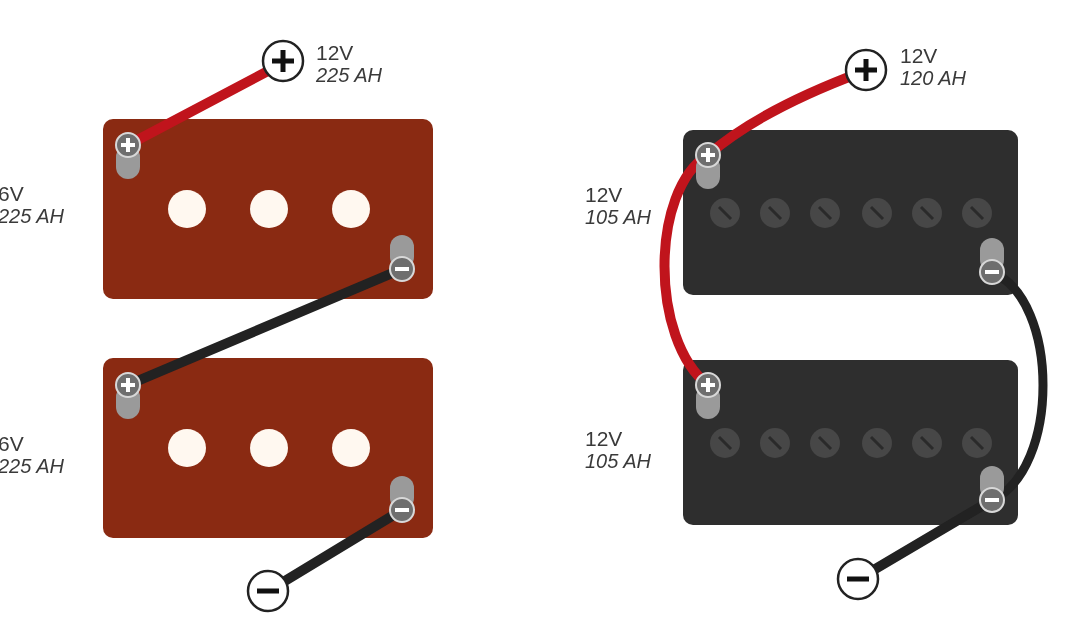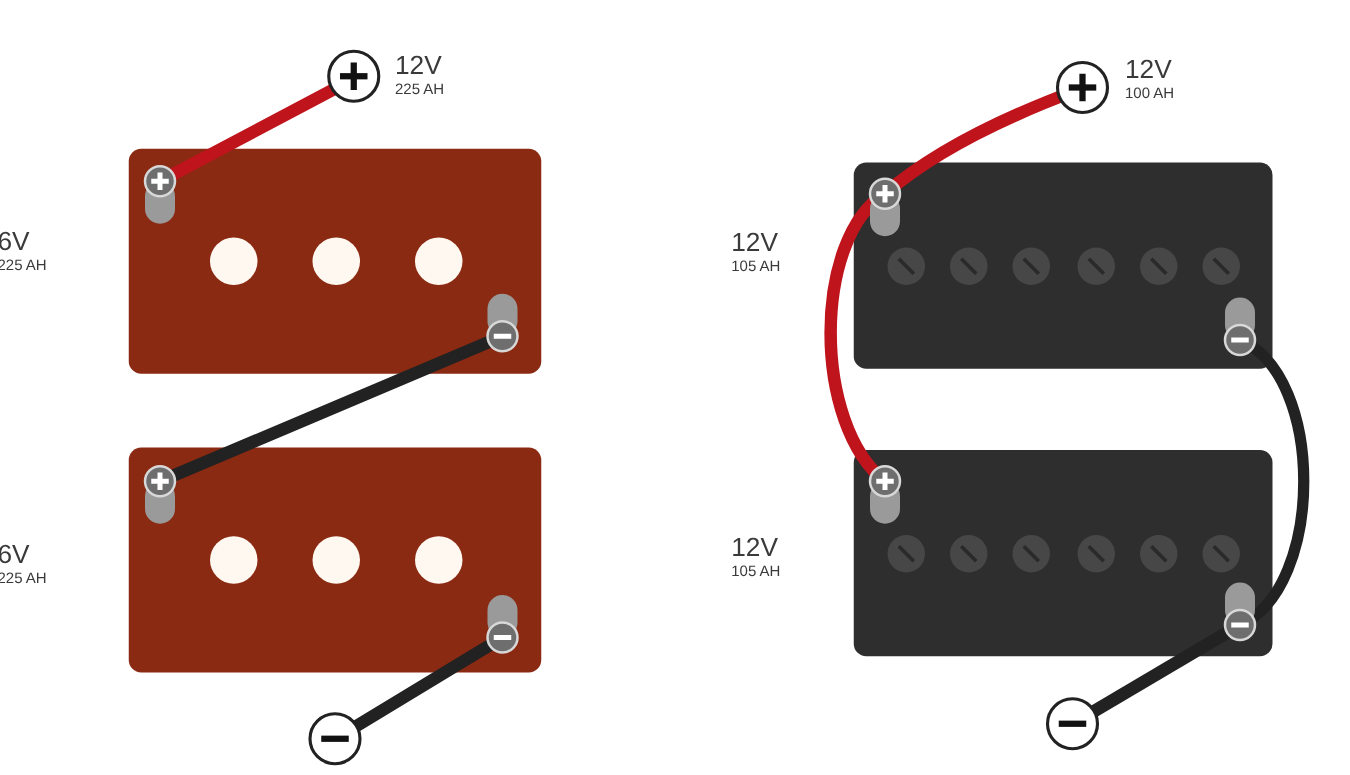--- a/index.html
+++ b/index.html
@@ -1,20 +1,20 @@
 <!DOCTYPE html>
 <html><head>
 <meta charset="utf-8">
 <style>
   html,body{margin:0;padding:0;background:#ffffff;}
   body{width:1080px;height:620px;position:relative;overflow:hidden;font-family:"Liberation Sans",sans-serif;}
   svg{position:absolute;left:0;top:0;}
   .lbl{position:absolute;color:#3a3a3a;text-align:left;line-height:1;}
   .lbl .v{font-size:21px;display:block;}
-  .lbl .ah{font-size:12px;display:block;margin-top:2px;}
+  .lbl .ah{font-size:20px;display:block;margin-top:2px;font-style:italic;}
 </style>
 </head>
 <body>
 
 <svg width="1080" height="620" viewBox="0 0 1080 620">
   <defs>
     <g id="postPlus">
       <rect x="-12" y="0" width="24" height="34" rx="12" fill="#9a9a9a"></rect>
       <circle cx="0" cy="0" r="12" fill="#6e6e6e" stroke="#d8d8d8" stroke-width="2"></circle>
       <rect x="-7" y="-2" width="14" height="4" fill="#fff"></rect>
@@ -104,21 +104,21 @@
 <div class="lbl" style="left:-2px;top:183px;">
   <span class="v">6V</span>
   <span class="ah">225 AH</span>
 </div>
 <div class="lbl" style="left:-2px;top:433px;">
   <span class="v">6V</span>
   <span class="ah">225 AH</span>
 </div>
 <div class="lbl" style="left:900px;top:45px;">
   <span class="v">12V</span>
-  <span class="ah">100 AH</span>
+  <span class="ah">120 AH</span>
 </div>
 <div class="lbl" style="left:585px;top:184px;">
   <span class="v">12V</span>
   <span class="ah">105 AH</span>
 </div>
 <div class="lbl" style="left:585px;top:428px;">
   <span class="v">12V</span>
   <span class="ah">105 AH</span>
 </div>
 

